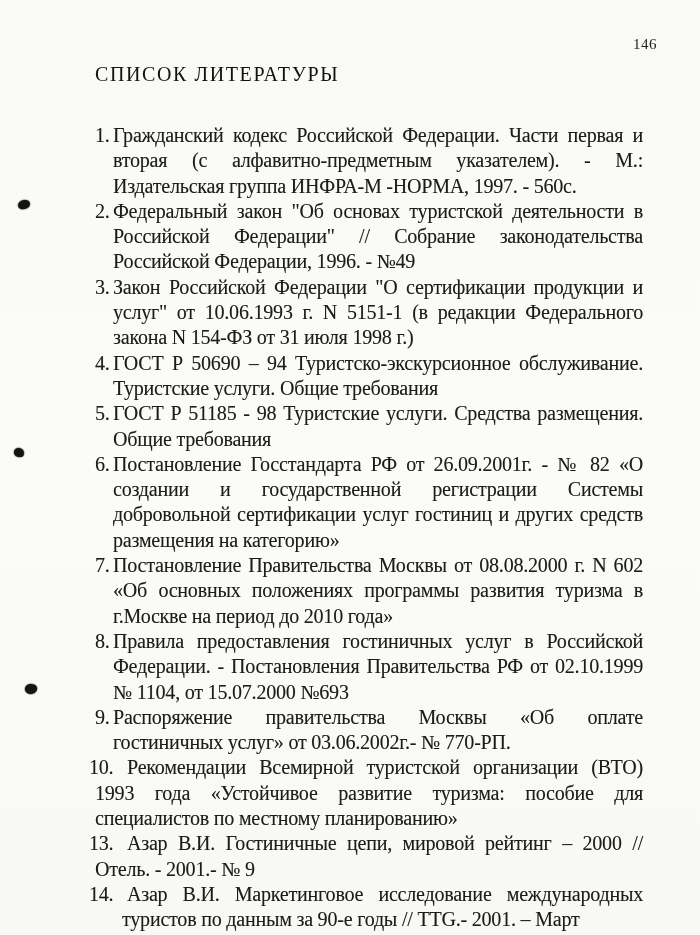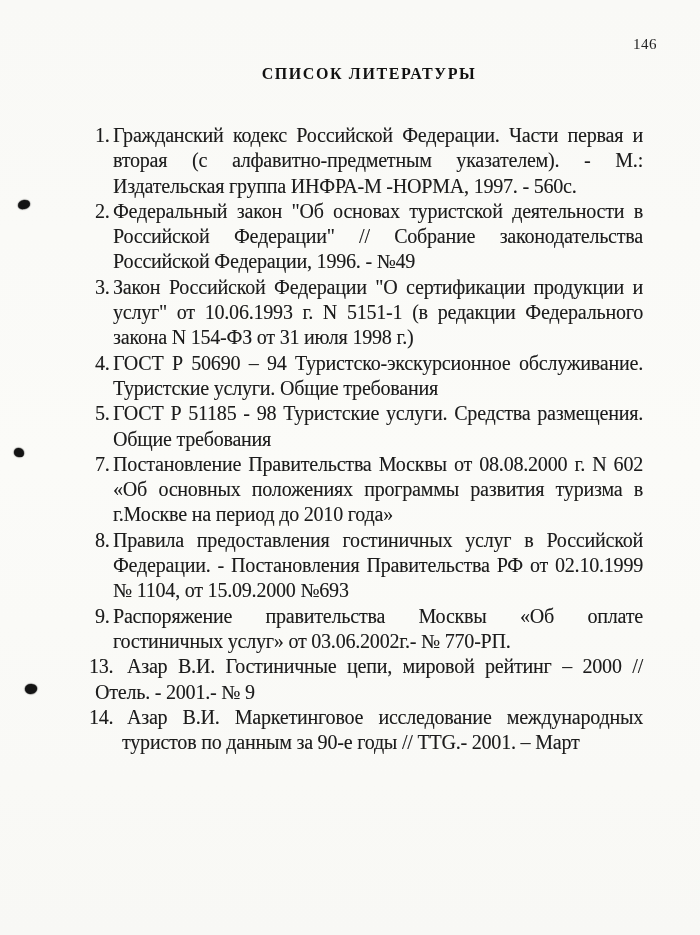--- a/index.html
+++ b/index.html
@@ -28,23 +28,23 @@
     color: #222;
   }
   .content {
     position: absolute;
     left: 95px;
     right: 57px;
     top: 0;
   }
   .title {
     margin: 62px 0 0 0;
-    text-align: center;
-    font-weight: bold;
-    font-size: 16px;
+    text-align: left;
+    font-weight: normal;
+    font-size: 20px;
     letter-spacing: 1.6px;
     line-height: 24px;
     color: #111;
   }
   .refs {
     margin-top: 37px;
   }
   .ref {
     font-size: 20px;
     line-height: 25.3px;
@@ -109,27 +109,29 @@
       <div class="ref ref-a"><span class="num">1.</span><span class="txt">Гражданский кодекс Российской Федерации. Части первая и вторая (с алфавитно-предметным указателем). - М.: Издательская группа ИНФРА-М -НОРМА, 1997. - 560с.</span></div>
 
       <div class="ref ref-a"><span class="num">2.</span><span class="txt">Федеральный закон "Об основах туристской деятельности в Российской Федерации" // Собрание законодательства Российской Федерации, 1996. - №49</span></div>
 
       <div class="ref ref-a"><span class="num">3.</span><span class="txt">Закон Российской Федерации "О сертификации продукции и услуг" от 10.06.1993 г. N 5151-1 (в редакции Федерального закона N 154-ФЗ от 31 июля 1998 г.)</span></div>
 
       <div class="ref ref-a"><span class="num">4.</span><span class="txt">ГОСТ Р 50690 – 94 Туристско-экскурсионное обслуживание. Туристские услуги. Общие требования</span></div>
 
       <div class="ref ref-a"><span class="num">5.</span><span class="txt">ГОСТ Р 51185 - 98 Туристские услуги. Средства размещения. Общие требования</span></div>
 
+      <div class="ref ref-a"><span class="num">6.</span><span class="txt">Постановление Госстандарта РФ от 26.09.2001г. - № 82 «О создании и государственной регистрации Системы добровольной сертификации услуг гостиниц и других средств размещения на категорию»</span></div>
 
       <div class="ref ref-a"><span class="num">7.</span><span class="txt">Постановление Правительства Москвы от 08.08.2000 г. N 602 «Об основных положениях программы развития туризма в г.Москве на период до 2010 года»</span></div>
 
-      <div class="ref ref-a"><span class="num">8.</span><span class="txt">Правила предоставления гостиничных услуг в Российской Федерации. - Постановления Правительства РФ от 02.10.1999 № 1104, от 15.09.2000 №693</span></div>
+      <div class="ref ref-a"><span class="num">8.</span><span class="txt">Правила предоставления гостиничных услуг в Российской Федерации. - Постановления Правительства РФ от 02.10.1999 № 1104, от 15.07.2000 №693</span></div>
 
       <div class="ref ref-a"><span class="num">9.</span><span class="txt">Распоряжение правительства Москвы «Об оплате гостиничных услуг» от 03.06.2002г.- № 770-РП.</span></div>
 
+      <div class="ref ref-b"><span class="num">10.</span><span class="txt">Рекомендации Всемирной туристской организации (ВТО) 1993 года «Устойчивое развитие туризма: пособие для специалистов по местному планированию»</span></div>
 
 
 
       <div class="ref ref-b"><span class="num">13.</span><span class="txt">Азар В.И. Гостиничные цепи, мировой рейтинг – 2000 // Отель. - 2001.- № 9</span></div>
 
       <div class="ref ref-b hang27"><span class="num">14.</span><span class="txt">Азар В.И. Маркетинговое исследование международных туристов по данным за 90-е годы // TTG.- 2001. – Март</span></div>
 
 
     </div>
   </div>

